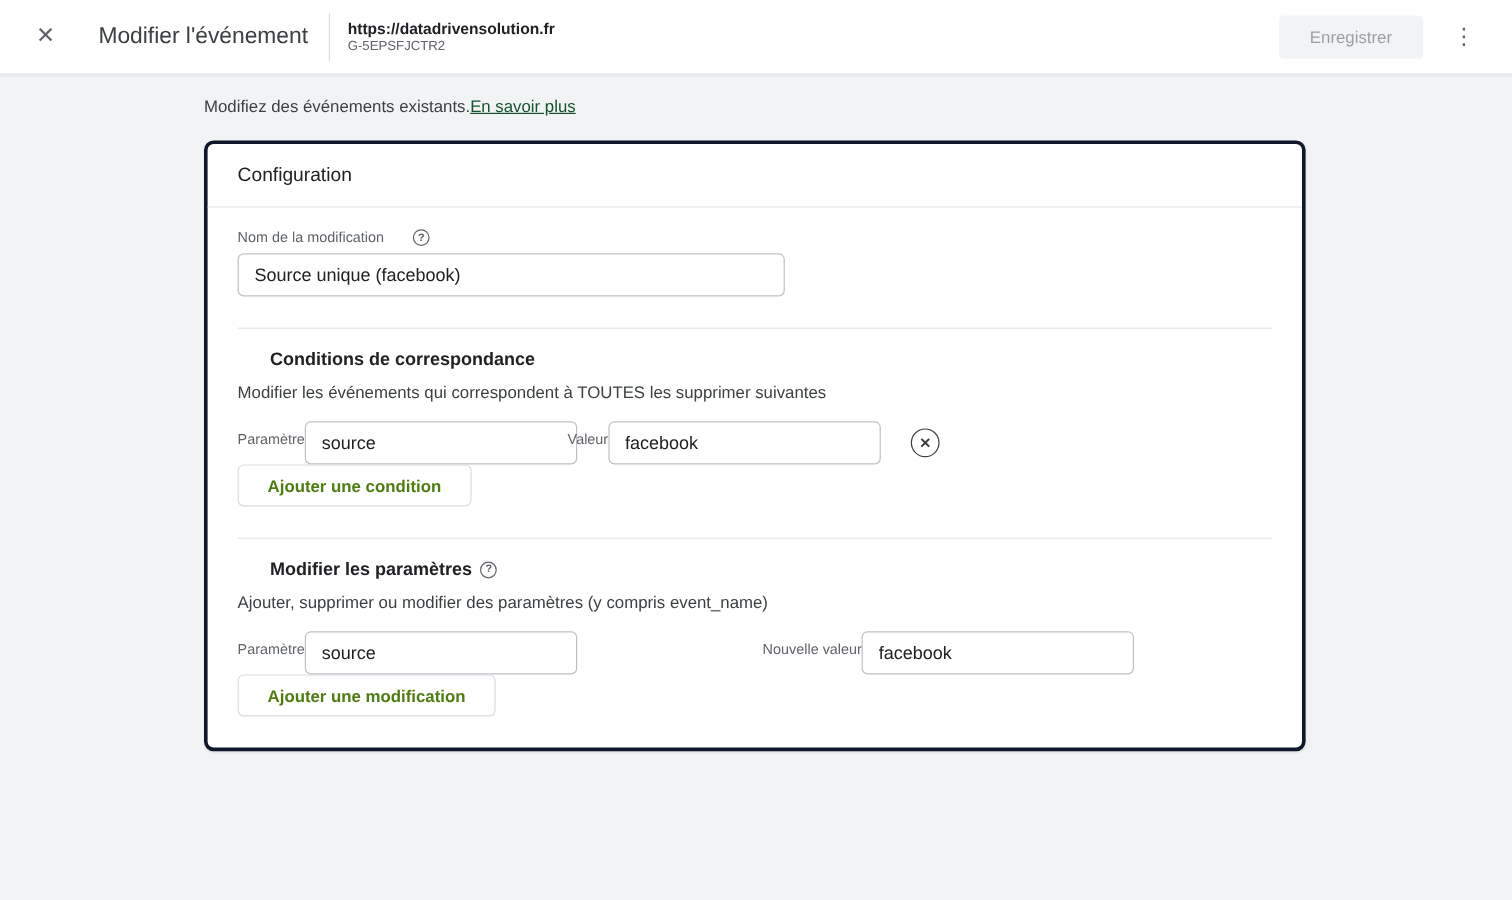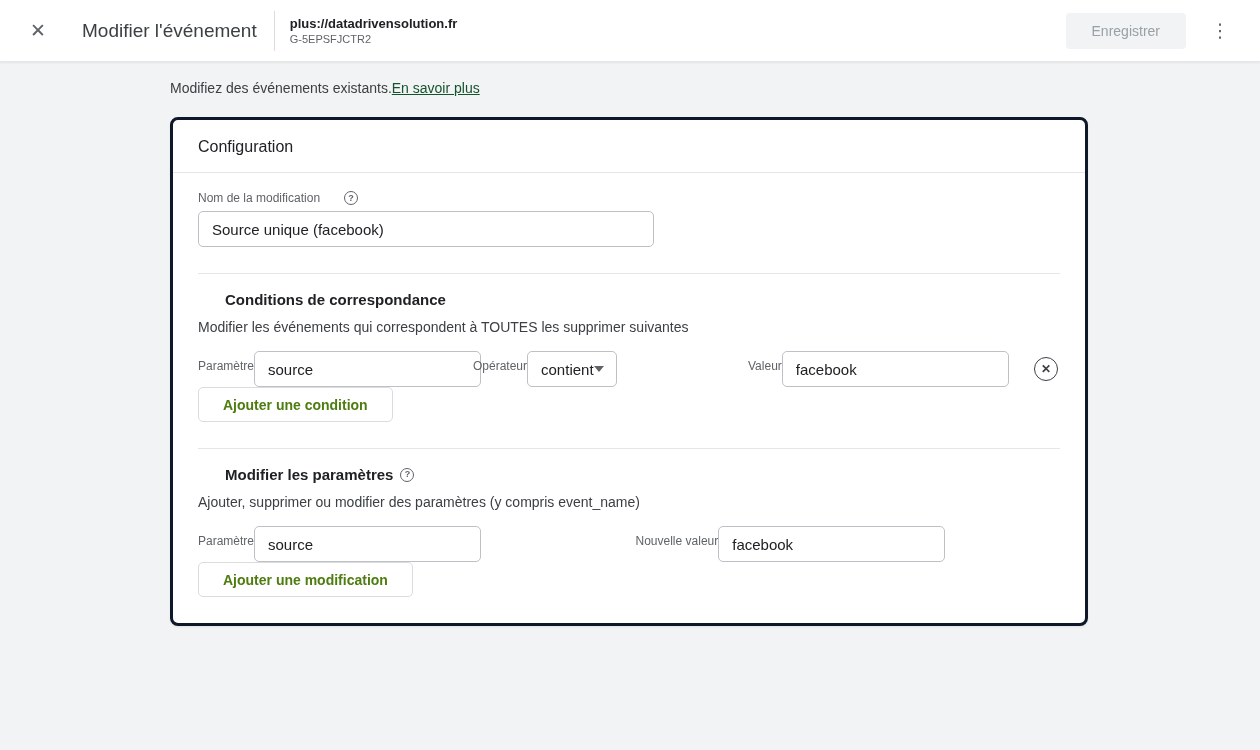--- a/index.html
+++ b/index.html
@@ -206,21 +206,21 @@
   }
 </style>
 </head>
 <body>
 
 <header class="topbar">
   <span class="close-btn">✕</span>
   <div class="topbar-title">Modifier l'événement</div>
   <div class="topbar-divider"></div>
   <div class="stream-info">
-    <div class="stream-url">plus://datadrivensolution.fr</div>
+    <div class="stream-url">https://datadrivensolution.fr</div>
     <div class="stream-id">G-5EPSFJCTR2</div>
   </div>
   <div class="topbar-spacer"></div>
   <button class="save-btn" disabled="">Enregistrer</button>
   <span class="kebab-btn">⋮</span>
 </header>
 
 <main class="content">
   <p class="intro-line"><span>Modifiez des événements existants.</span><a class="intro-link">En savoir plus</a></p>
 
@@ -240,27 +240,20 @@
 
       
       <h3 class="section-heading">Conditions de correspondance</h3>
       <p class="section-desc">Modifier les événements qui correspondent à TOUTES les supprimer suivantes</p>
 
       <div class="fields-row">
         <div class="field-group w-258 gap-r">
           <span class="field-label">Paramètre</span>
           <input class="text-input" type="text" value="source" style="">
         </div>
-        <div class="field-group w-258 gap-r">
-          <span class="field-label">Opérateur</span>
-          <div class="select-box">
-            <span>contient</span>
-            <span class="dd-arrow"></span>
-          </div>
-        </div>
         <div class="field-group w-258">
           <span class="field-label">Valeur</span>
           <input class="text-input" type="text" value="facebook" style="">
         </div>
         <span class="remove-btn">✕</span>
       </div>
 
       <button class="add-btn">Ajouter une condition</button>
 
       <div class="section-divider"></div>

